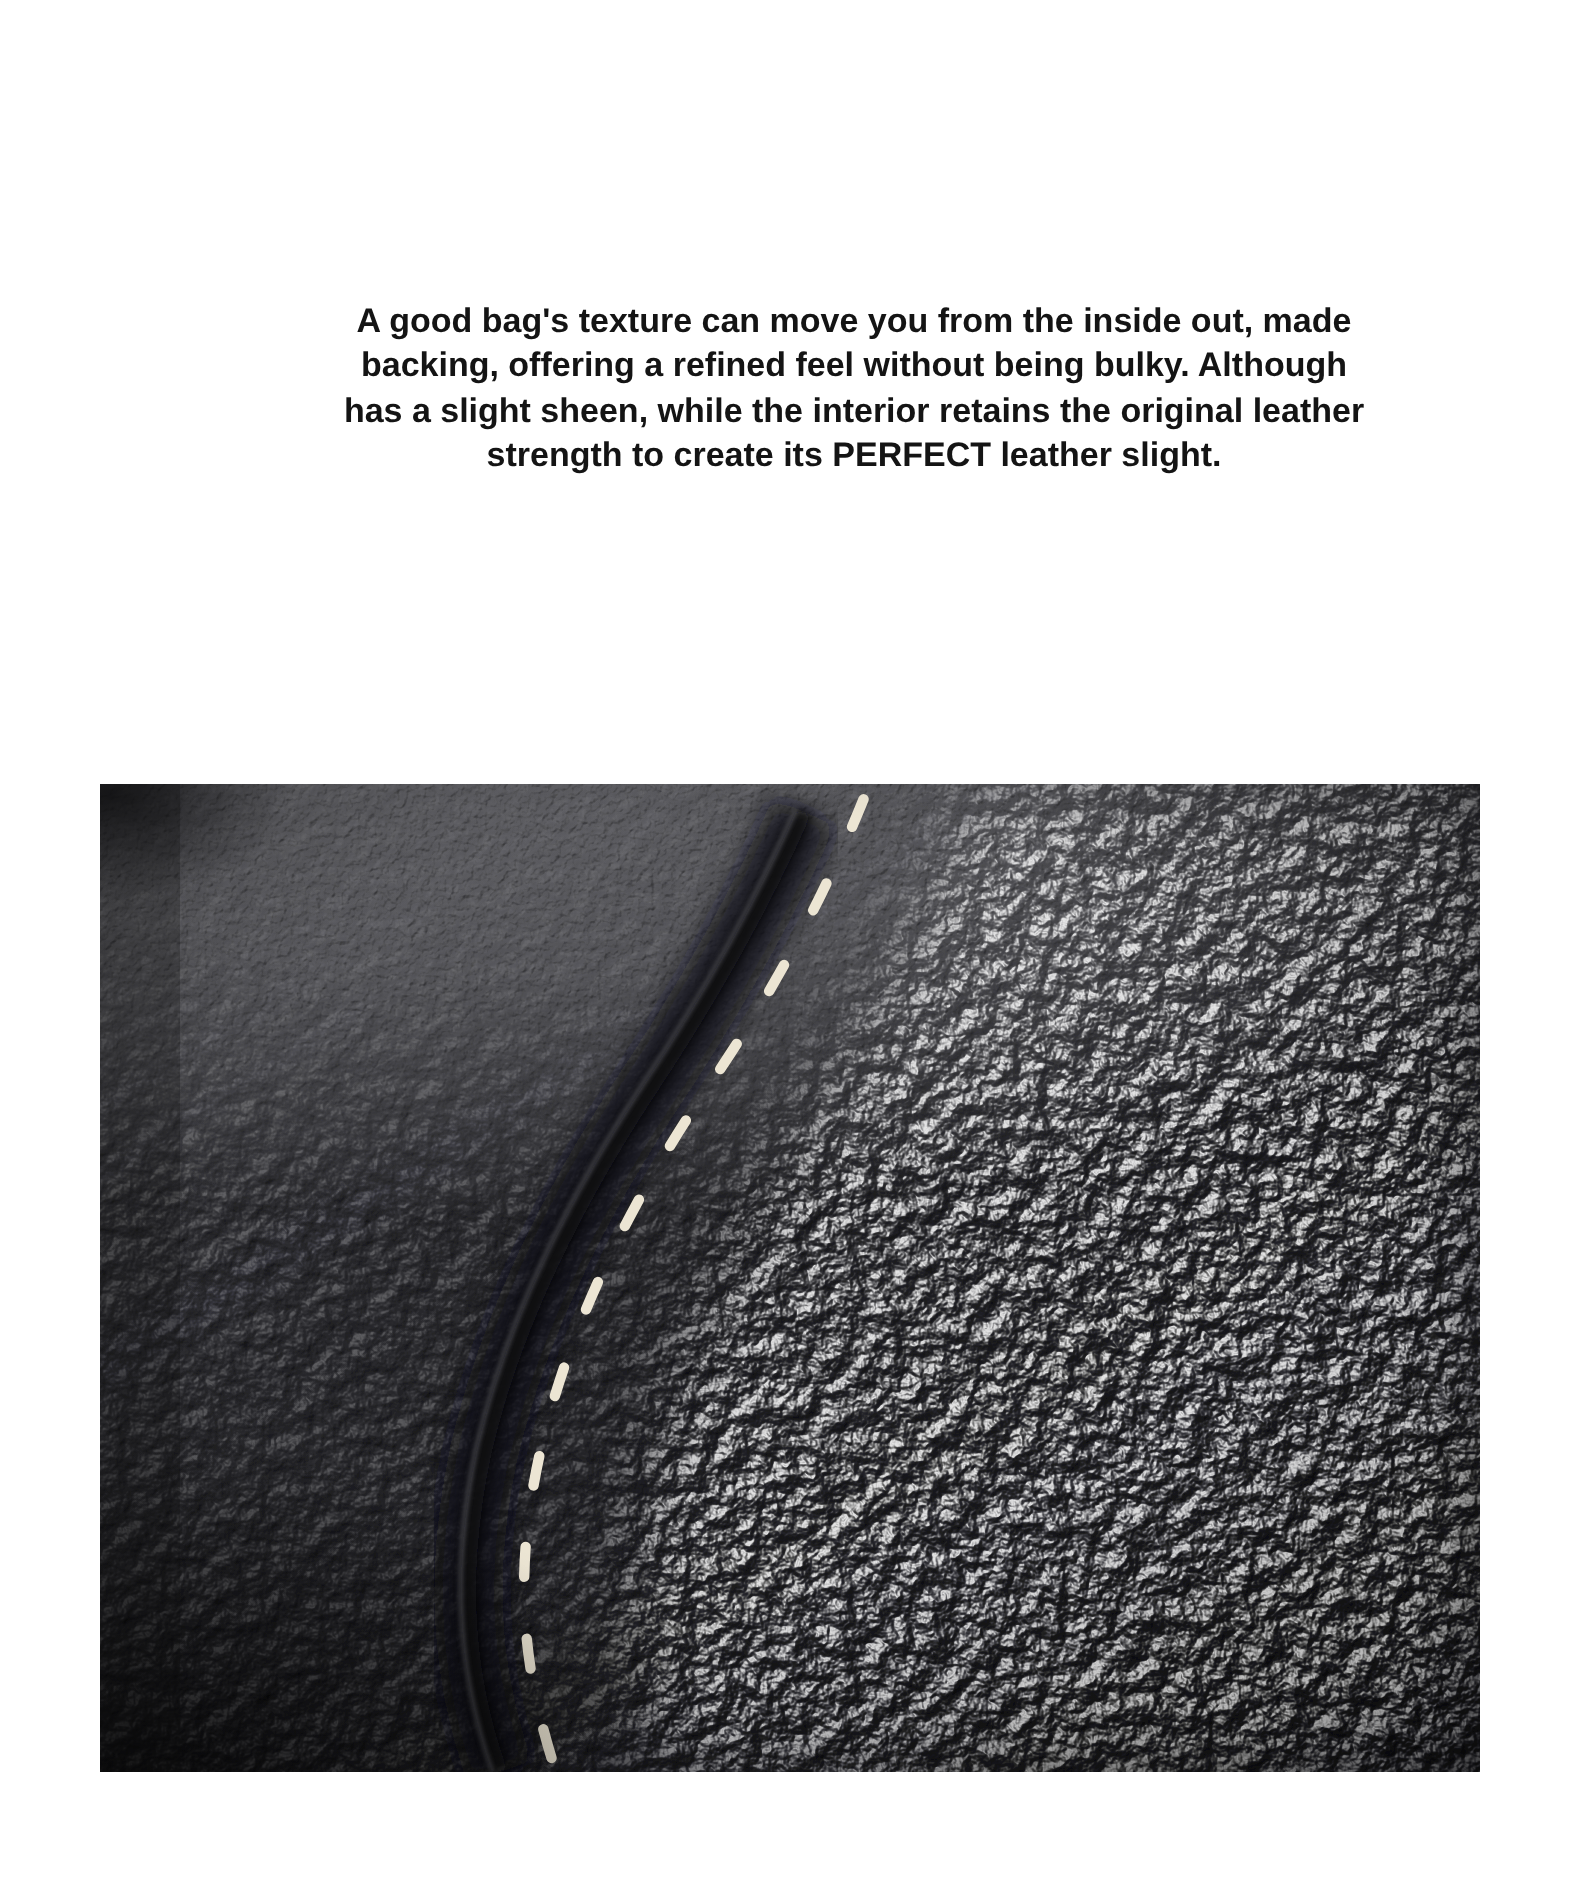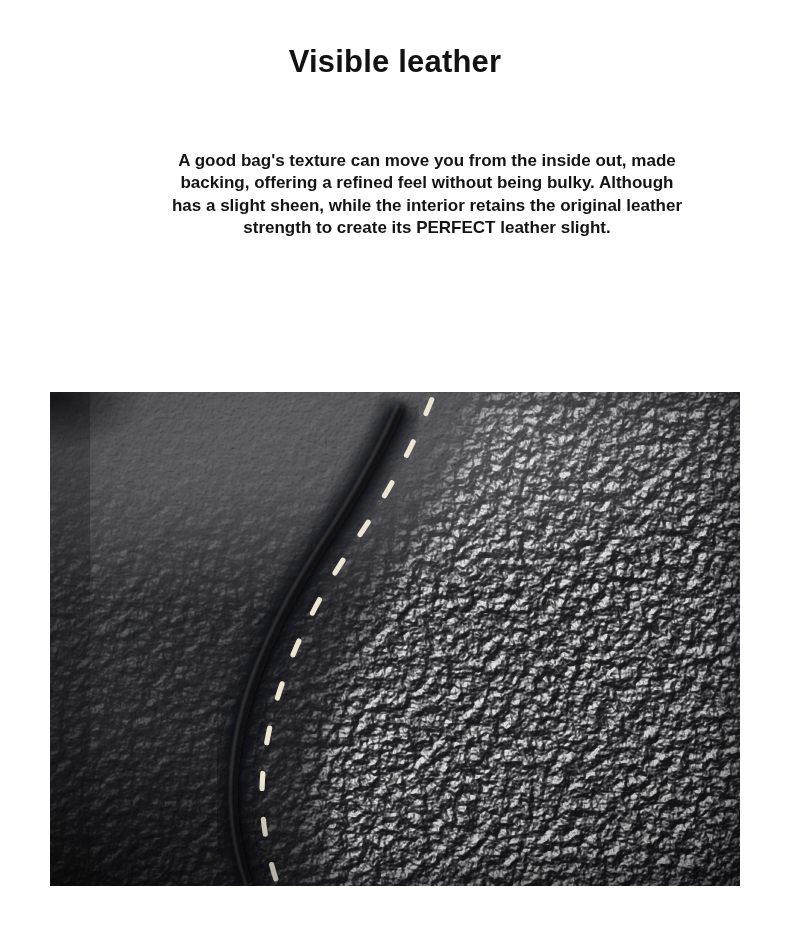--- a/index.html
+++ b/index.html
@@ -57,21 +57,20 @@
     background: #1b1b1d;
     overflow: hidden;
   }
   .photo svg { display: block; }
 </style>
 </head>
 <body>
 
 <div class="page">
 
-  <h1 class="title">Visible leather</h1>
 
   <div class="intro">
     <div class="line">A good bag's texture can move you from the inside out, made</div>
     <div class="line">backing, offering a refined feel without being bulky. Although</div>
     <div class="line">has a slight sheen, while the interior retains the original leather</div>
     <div class="line">strength to create its PERFECT leather slight.</div>
   </div>
 
   <figure class="photo">
     <svg width="690" height="494" viewBox="0 0 690 494" preserveAspectRatio="none" role="img">

